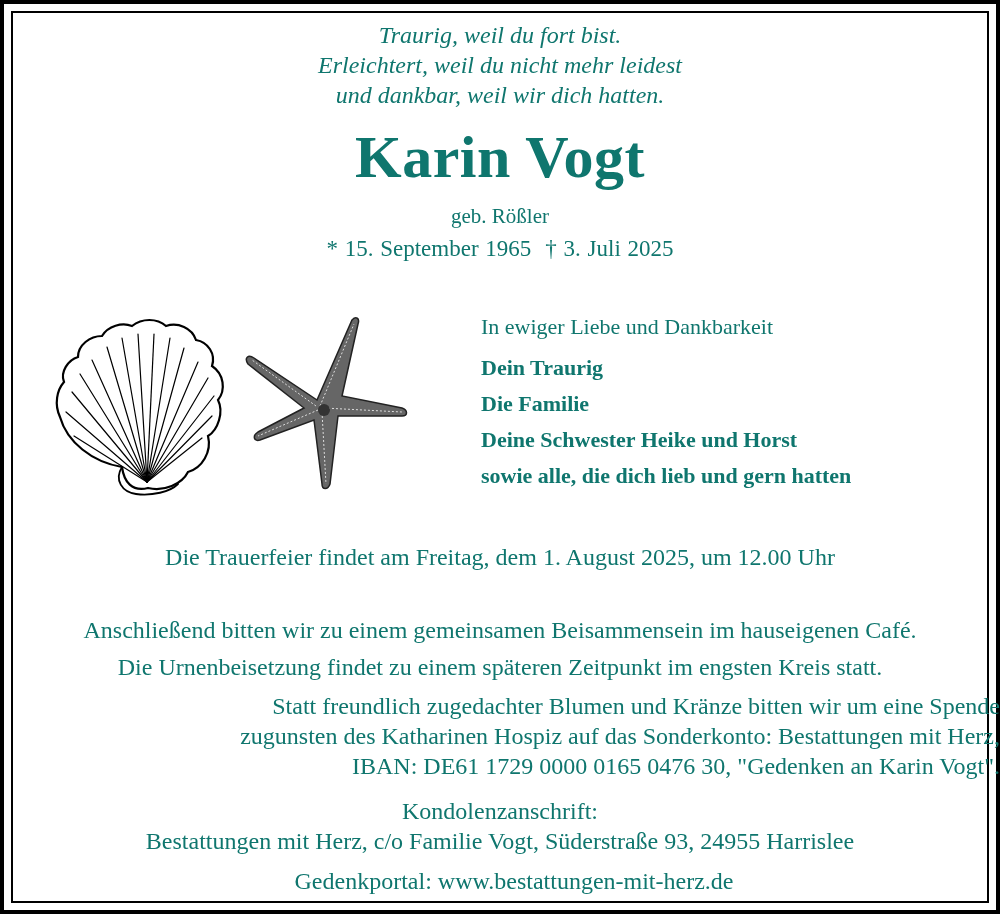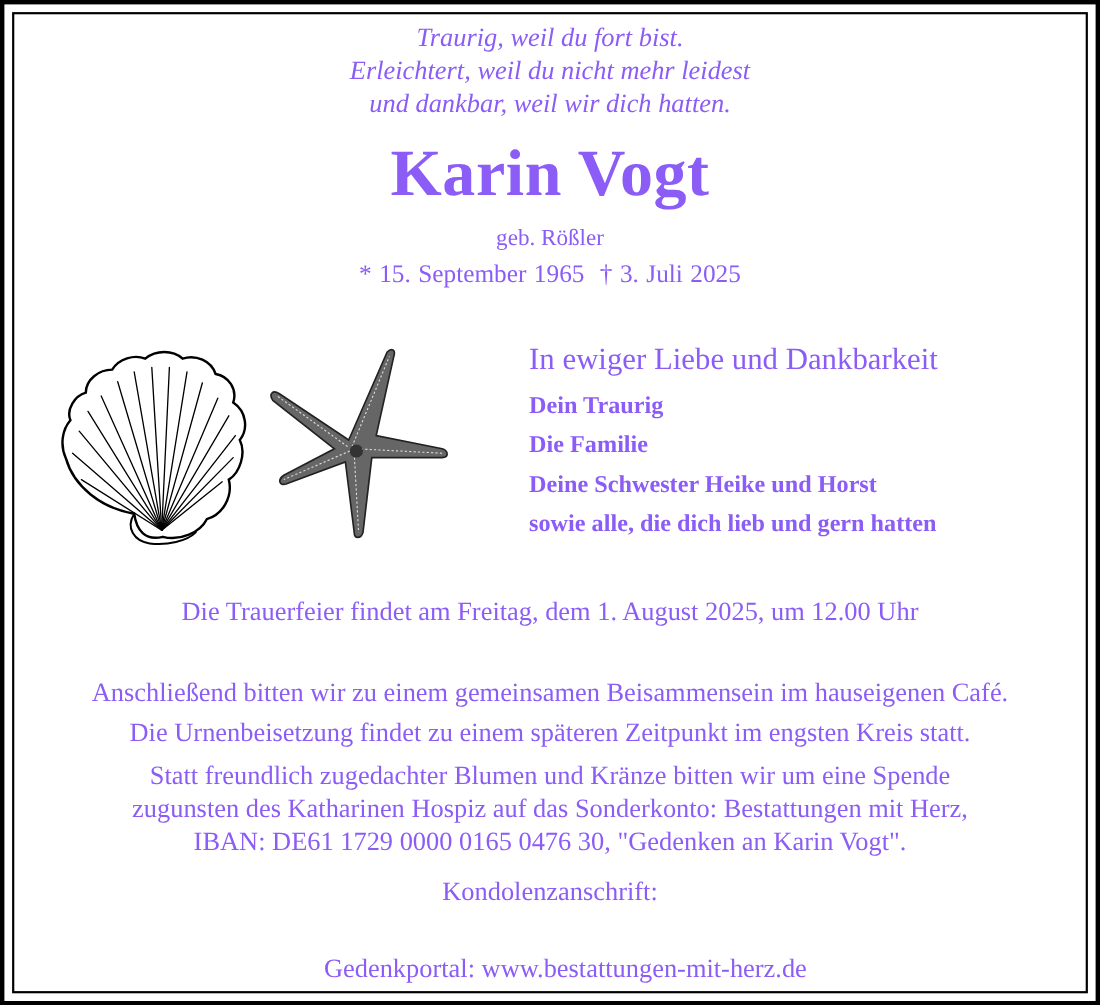--- a/index.html
+++ b/index.html
@@ -5,36 +5,36 @@
     html, body { margin: 0; padding: 0; background: #ffffff; }
     body { width: 1000px; height: 914px; position: relative; overflow: hidden; }
     .frame-outer {
       position: absolute; left: 0; top: 0; width: 1000px; height: 914px;
       box-sizing: border-box; border: 4px solid #000; background: #fff;
     }
     .frame-inner {
       position: absolute; left: 7px; top: 7px; right: 7px; bottom: 7px;
       border: 2px solid #000; box-sizing: border-box;
     }
-    .serif { font-family: "Liberation Serif", "DejaVu Serif", serif; color: #8b5cf6; }
+    .serif { font-family: "Liberation Serif", "DejaVu Serif", serif; color: #0f766e; }
     .center { position: absolute; left: 0; width: 1000px; text-align: center; }
     .poem { top: 20px; font-style: italic; font-size: 24px; line-height: 30px; }
     .name { top: 122px; font-weight: bold; font-size: 60px; line-height: 70px; letter-spacing: 0.5px; }
     .maiden { top: 203px; font-size: 21px; line-height: 26px; }
     .dates { top: 234px; font-size: 23px; line-height: 30px; word-spacing: 1px; }
     .dates .gap { display: inline-block; width: 14px; }
     .art { position: absolute; left: 52px; top: 312px; width: 370px; height: 190px; }
     .mourners { position: absolute; left: 481px; top: 312px; }
-    .mourners .intro { font-size: 28px; line-height: 30px; margin-bottom: 8px; }
+    .mourners .intro { font-size: 22px; line-height: 30px; margin-bottom: 8px; }
     .mourners .m { font-weight: bold; font-size: 22px; line-height: 36px; }
     .block { font-size: 24px; line-height: 30px; }
     .b1 { top: 542px; }
     .b2 { top: 615px; }
     .b3 { top: 652px; }
-    .b4 { top: 691px; }
+    .b4 { top: 691px; text-align: right; }
     .b5 { top: 796px; }
     .b6 { top: 866px; padding-left: 14px; }
     .line { display: block; }
   </style>
 </head>
 <body>
 
 <div class="frame-outer">
   <div class="frame-inner"></div>
 </div>
@@ -94,14 +94,15 @@
 </div>
 <div class="center serif block b2">Anschließend bitten wir zu einem gemeinsamen Beisammensein im hauseigenen Café.</div>
 <div class="center serif block b3">Die Urnenbeisetzung findet zu einem späteren Zeitpunkt im engsten Kreis statt.</div>
 <div class="center serif block b4">
   <span class="line">Statt freundlich zugedachter Blumen und Kränze bitten wir um eine Spende</span>
   <span class="line">zugunsten des Katharinen Hospiz auf das Sonderkonto: Bestattungen mit Herz,</span>
   <span class="line">IBAN: DE61 1729 0000 0165 0476 30, "Gedenken an Karin Vogt".</span>
 </div>
 <div class="center serif block b5">
   <span class="line">Kondolenzanschrift:</span>
+  <span class="line">Bestattungen mit Herz, c/o Familie Vogt, Süderstraße 93, 24955 Harrislee</span>
 </div>
 <div class="center serif block b6">Gedenkportal: www.bestattungen-mit-herz.de</div>
 
 </body></html>

